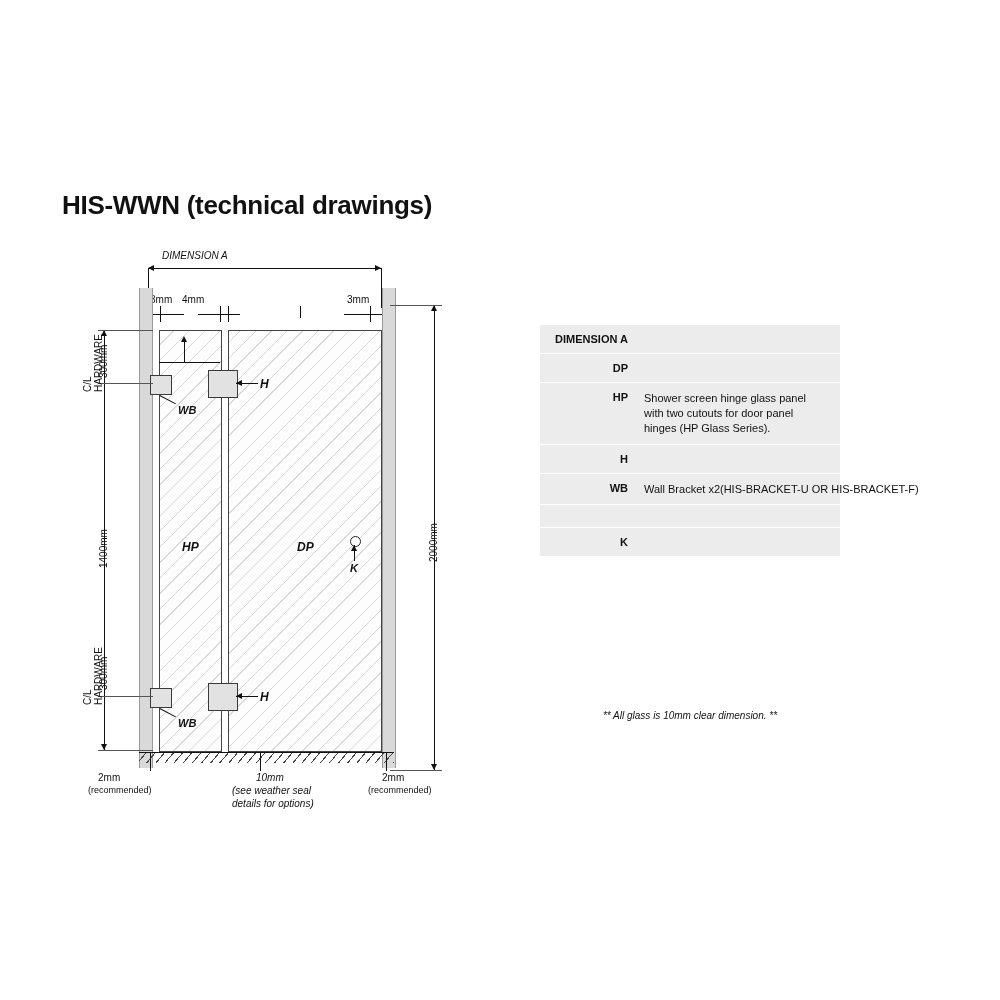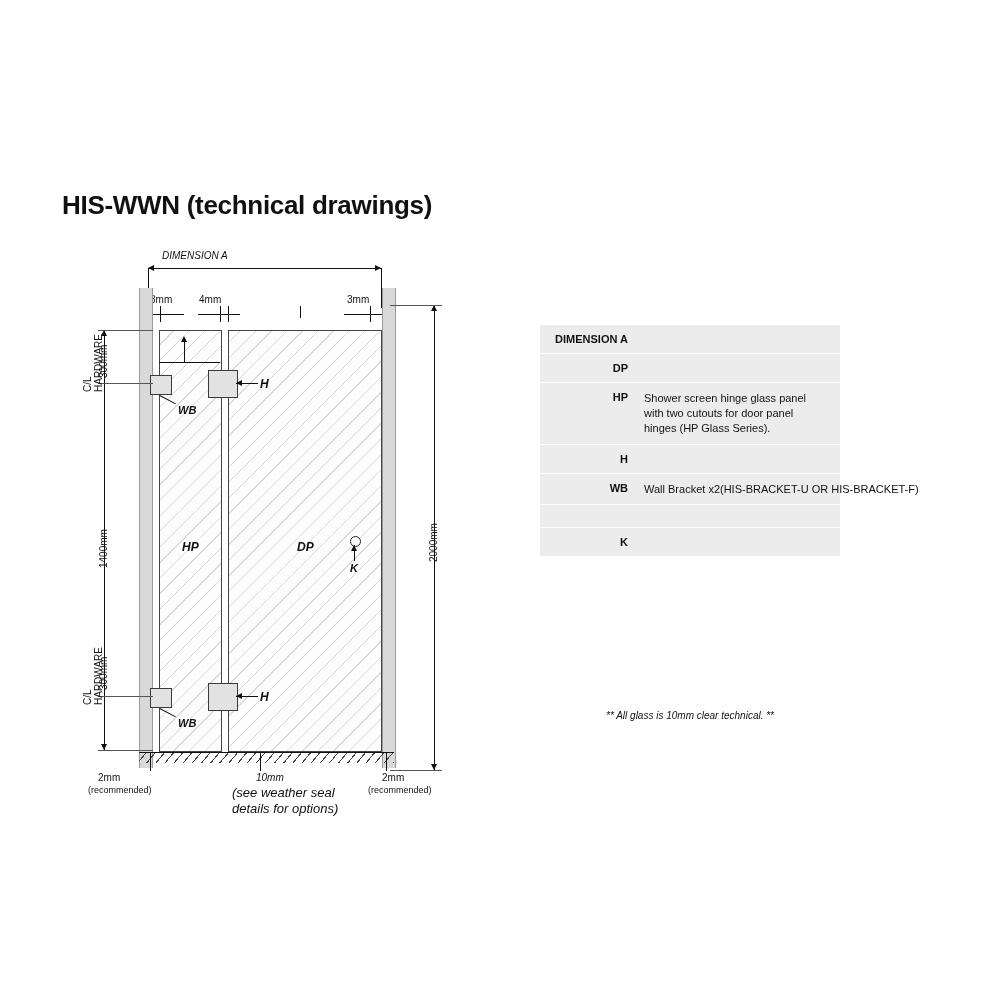--- a/index.html
+++ b/index.html
@@ -180,21 +180,21 @@
 <div id="drawing">
 
   <div class="lbl ital" style="left:102px; top:10px;">DIMENSION A</div>
   <div class="hline" style="left:88px; top:28px; width:233px;"></div>
   <div class="arrowleft" style="left:88px; top:25px;"></div>
   <div class="arrowright" style="left:315px; top:25px;"></div>
   <div class="vline" style="left:88px; top:28px; height:40px;"></div>
   <div class="vline" style="left:321px; top:28px; height:40px;"></div>
 
   <div class="lbl" style="left:90px; top:54px;">3mm</div>
-  <div class="lbl" style="left:139px; top:54px;">4mm</div>
+  <div class="lbl" style="left:122px; top:54px;">4mm</div>
   <div class="lbl" style="left:287px; top:54px;">3mm</div>
 
   <div class="hline" style="left:86px; top:74px; width:38px;"></div>
   <div class="vline" style="left:86px; top:66px; height:16px;"></div>
   <div class="vline" style="left:100px; top:66px; height:16px;"></div>
   <div class="hline" style="left:138px; top:74px; width:42px;"></div>
   <div class="vline" style="left:160px; top:66px; height:16px;"></div>
   <div class="vline" style="left:168px; top:66px; height:16px;"></div>
   <div class="vline" style="left:240px; top:66px; height:12px;"></div>
   <div class="hline" style="left:284px; top:74px; width:48px;"></div>
@@ -258,21 +258,21 @@
 
   <div class="hline" style="left:79px; top:512px; width:255px;"></div>
   <div class="hatchfloor" style="left:79px; top:513px; width:255px; height:10px;"></div>
 
   <div class="vline" style="left:90px; top:513px; height:18px;"></div>
   <div class="lbl" style="left:38px; top:532px;">2mm</div>
   <div class="lbl" style="left:28px; top:545px; font-size:9px;">(recommended)</div>
 
   <div class="vline" style="left:200px; top:513px; height:18px;"></div>
   <div class="lbl ital" style="left:196px; top:532px;">10mm</div>
-  <div class="lbl ital" style="left:172px; top:545px; font-size:13px; line-height:1.25;">(see weather seal<br>details for options)</div>
+  <div class="lbl ital" style="left:172px; top:545px; font-size:10px; line-height:1.25;">(see weather seal<br>details for options)</div>
 
   <div class="vline" style="left:326px; top:513px; height:18px;"></div>
   <div class="lbl" style="left:322px; top:532px;">2mm</div>
   <div class="lbl" style="left:308px; top:545px; font-size:9px;">(recommended)</div>
 </div>
 
 <div id="legend">
 
   <div class="legend-row">
     <div class="legend-key">DIMENSION A</div>
@@ -301,13 +301,13 @@
   <div class="legend-row spacer">
     <div class="legend-key"></div>
     <div class="legend-val"></div>
   </div>
 
   <div class="legend-row">
     <div class="legend-key">K</div>
   </div>
 </div>
 
-<div id="legend-note">** All glass is 10mm clear technical. **</div>
+<div id="legend-note">** All glass is 10mm clear dimension. **</div>
 
 </body></html>

